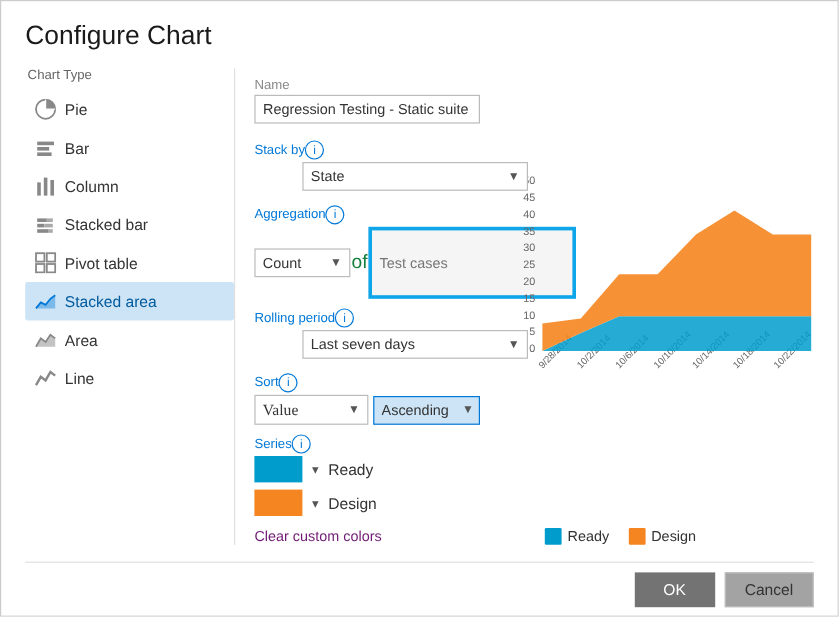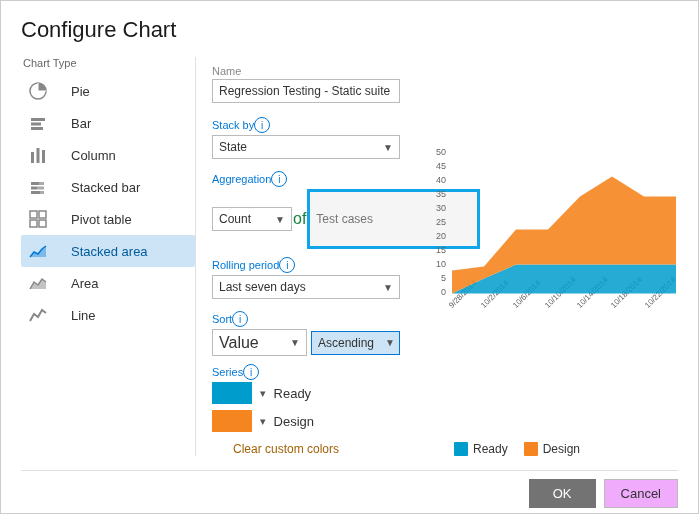--- a/index.html
+++ b/index.html
@@ -43,21 +43,21 @@
       color: #666;
       margin-bottom: 6px;
       padding-left: 2px;
     }
     .chart-type-list {
       list-style: none;
     }
     .chart-type-item {
       display: flex;
       align-items: center;
-      gap: 24px;
+      gap: 7px;
       padding: 7px 8px;
       cursor: pointer;
       color: #333;
       border-radius: 2px;
     }
     .chart-type-item.active {
       background: #cce4f5;
       color: #005a9e;
     }
     .chart-icon {
@@ -96,20 +96,21 @@
       outline: none;
       background: #fff;
     }
     .select-wrap {
       position: relative;
       display: inline-flex;
       align-items: center;
       border: 1px solid #bbb;
       background: #fff;
       width: 100%;
+      margin-left: 40px;
     }
     .select-wrap select {
       appearance: none;
       -webkit-appearance: none;
       border: none;
       background: transparent;
       padding: 4px 24px 4px 6px;
       font-size: 12px;
       color: #333;
       width: 100%;
@@ -174,25 +175,26 @@
       background: #fff;
       width: 95px;
       flex-shrink: 0;
     }
     .sort-select-wrap select {
       appearance: none;
       -webkit-appearance: none;
       border: none;
       background: transparent;
       padding: 4px 20px 4px 6px;
-      font-size: 16px;
+      font-size: 13px;
       color: #333;
       width: 100%;
       outline: none;
       cursor: pointer;
+      font-family: Liberation Serif, serif;
     }
     .sort-asc-wrap {
       position: relative;
       display: inline-flex;
       align-items: center;
       border: 1px solid #0078d7;
       background: #cce4f5;
       flex: 1;
     }
     .sort-asc-wrap select {
@@ -224,26 +226,25 @@
     .series-chevron {
       color: #555;
       font-size: 11px;
       cursor: pointer;
     }
     .series-name {
       font-size: 13px;
       color: #333;
     }
     .clear-colors-link {
-      color: #a16207;
+      color: #701a75;
       font-size: 12px;
       cursor: pointer;
       margin-top: 4px;
       display: inline-block;
-      margin-left: 21px;
     }
     
     .chart-panel {
       flex: 1;
       display: flex;
       flex-direction: column;
       padding-left: 8px;
     }
     .chart-svg-area {
       flex: 1;
@@ -279,21 +280,21 @@
     .btn-ok {
       background: #737373;
       color: #fff;
       border: none;
       padding: 6px 24px;
       font-size: 13px;
       cursor: pointer;
       min-width: 60px;
     }
     .btn-cancel {
-      background: #f0abfc;
+      background: #a3a3a3;
       color: #333;
       border: 1px solid #bbb;
       padding: 6px 16px;
       font-size: 13px;
       cursor: pointer;
       min-width: 60px;
     }
     .label-info-row {
       display: flex;
       align-items: center;

